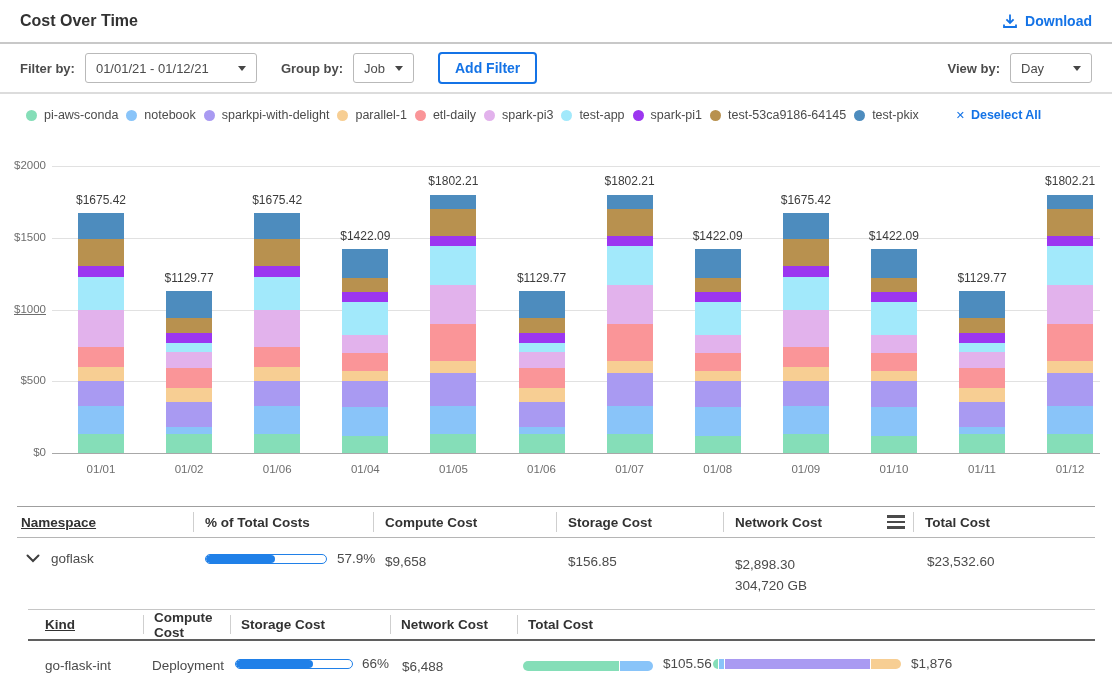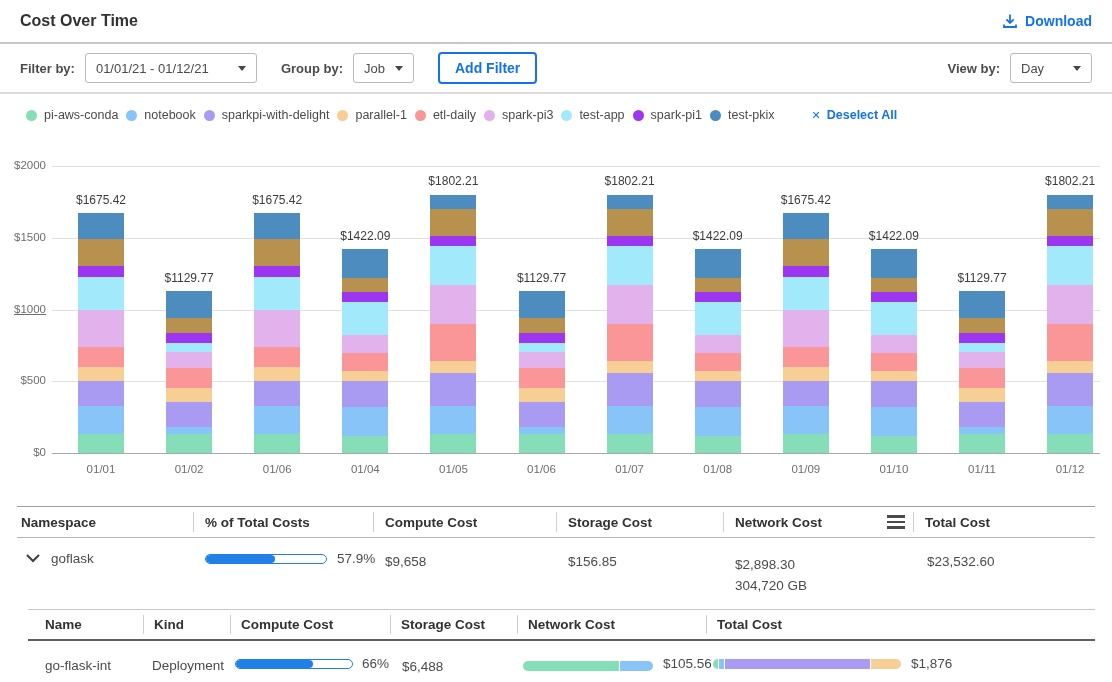--- a/index.html
+++ b/index.html
@@ -51,21 +51,21 @@
   .total-label { position:absolute; width:92px; text-align:center;
     font-size:12px; color:#3c3c3c; }
   .xlab { position:absolute; top:327px; width:72px; text-align:center;
     font-size:11.5px; color:#6e6e6e; }
   
   .table-wrap { margin:38px 17px 0 17px; border-top:1px solid #9f9f9f; }
   .outer-grid { display:grid; grid-template-columns:176px 180px 183px 167px 190px 1fr; }
   .thead { border-bottom:1px solid #b5b5b5; }
   .th { position:relative; display:flex; align-items:center; height:30px;
     padding-left:12px; font-size:13.5px; font-weight:bold; color:#323232; }
-  .th:first-child { padding-left:4px; }
+  .th:first-child { padding-left:4px;text-decoration:underline; }
   .th + .th::before { content:""; position:absolute; left:0; top:5px; bottom:5px;
     width:1px; background:#cfcfcf; }
   .hamburger { margin-left:auto; margin-right:8px; display:flex; flex-direction:column;
     gap:3px; cursor:pointer; padding:2px 0; }
   .hamburger i { display:block; width:18px; height:2.5px; background:#4a4a4a; }
   .outer-row { padding:13px 0 13px 0; align-items:start; font-size:13.5px; color:#4b4b4b; }
   .cell { padding-left:12px; padding-top:3px; }
   .ns-cell { display:flex; align-items:center; gap:11px; padding-left:9px; padding-top:0; cursor:pointer; }
   .pct-cell { display:flex; align-items:center; gap:10px; padding-left:12px; padding-top:0; }
   .pill { width:122px; height:10px; border:1px solid #2080E8; border-radius:6px;
@@ -152,20 +152,24 @@
         <span class="dot" style="background: rgb(226, 178, 236);"></span>
         <span>spark-pi3</span>
       </span>
       <span class="legend-item">
         <span class="dot" style="background: rgb(162, 233, 251);"></span>
         <span>test-app</span>
       </span>
       <span class="legend-item">
         <span class="dot" style="background: rgb(156, 54, 240);"></span>
         <span>spark-pi1</span>
+      </span>
+      <span class="legend-item">
+        <span class="dot" style="background: rgb(184, 145, 79);"></span>
+        <span>test-53ca9186-64145</span>
       </span>
       <span class="legend-item">
         <span class="dot" style="background: rgb(77, 140, 190);"></span>
         <span>test-pkix</span>
       </span>
     </span>
   <span class="deselect">
     <span class="x-glyph">✕</span>
     <span>Deselect All</span>
   </span>
@@ -389,21 +393,20 @@
     <div class="cell">$156.85</div>
     <div class="cell two-line">
       <div>$2,898.30</div>
       <div>304,720 GB</div>
     </div>
     <div class="cell" style="padding-left:14px">$23,532.60</div>
   </div>
 
   <div class="inner">
     <div class="inner-grid thead">
-      <div class="th">Name</div>
       <div class="th">Kind</div>
       <div class="th">Compute Cost</div>
       <div class="th">Storage Cost</div>
       <div class="th">Network Cost</div>
       <div class="th">Total Cost</div>
     </div>
     <div class="inner-grid inner-row">
       <div class="name-cell">go-flask-int</div>
       <div class="kind-cell">Deployment</div>
       <div class="ipct-cell">

